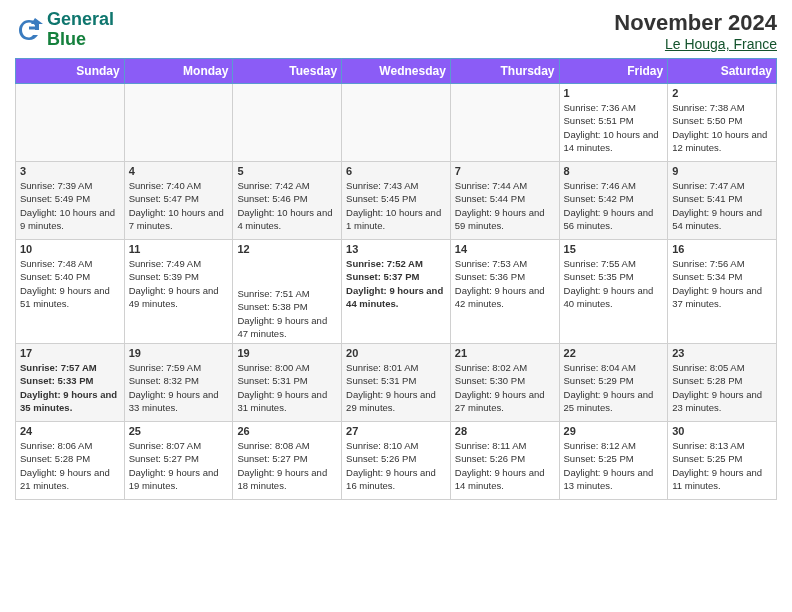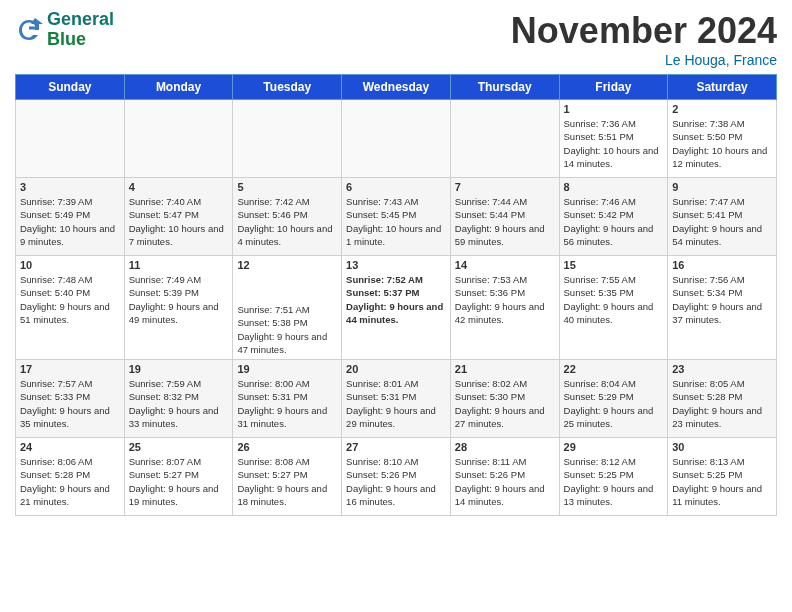--- a/index.html
+++ b/index.html
@@ -42,40 +42,41 @@
     }
     .logo-icon {
       width: 28px;
       height: 28px;
       margin-right: 4px;
     }
     .title-block {
       text-align: right;
     }
     .month-title {
-      font-size: 36px;
+      font-size: 22px;
       font-weight: bold;
       color: #333;
     }
     .location {
       font-size: 14px;
-      color: #0369a1;
+      color: #14532d;
+      text-decoration: underline;
     }
     table {
       width: 100%;
       border-collapse: collapse;
       table-layout: fixed;
     }
     thead tr th {
-      background-color: #1d4ed8;
+      background-color: #8b5cf6;
       color: #fff;
       font-size: 12px;
       font-weight: bold;
       padding: 5px 4px;
-      text-align: center;
+      text-align: right;
       border: 1px solid #5a9ad0;
     }
     tbody tr td {
       vertical-align: top;
       font-size: 9.5px;
       color: #333;
       padding: 3px 4px;
       border: 1px solid #d0d0d0;
       height: 78px;
       background: #fff;
@@ -234,21 +235,21 @@
           <td>
             <span class="day-num">16</span>
             <div class="day-info" style="white-space: pre-line;">Sunrise: 7:56 AM
 Sunset: 5:34 PM
 Daylight: 9 hours and 37 minutes.</div>
           </td>
         </tr>
         <tr>
           <td>
             <span class="day-num">17</span>
-            <div class="day-info" style="white-space: pre-line;">Sunrise: 7:57 AM
+            <div class="day-info" style="white-space: pre-line; font-weight: bold;">Sunrise: 7:57 AM
 Sunset: 5:33 PM
 Daylight: 9 hours and 35 minutes.</div>
           </td>
           <td>
             <span class="day-num">19</span>
             <div class="day-info" style="white-space: pre-line;">Sunrise: 7:59 AM
 Sunset: 8:32 PM
 Daylight: 9 hours and 33 minutes.</div>
           </td>
           <td>

